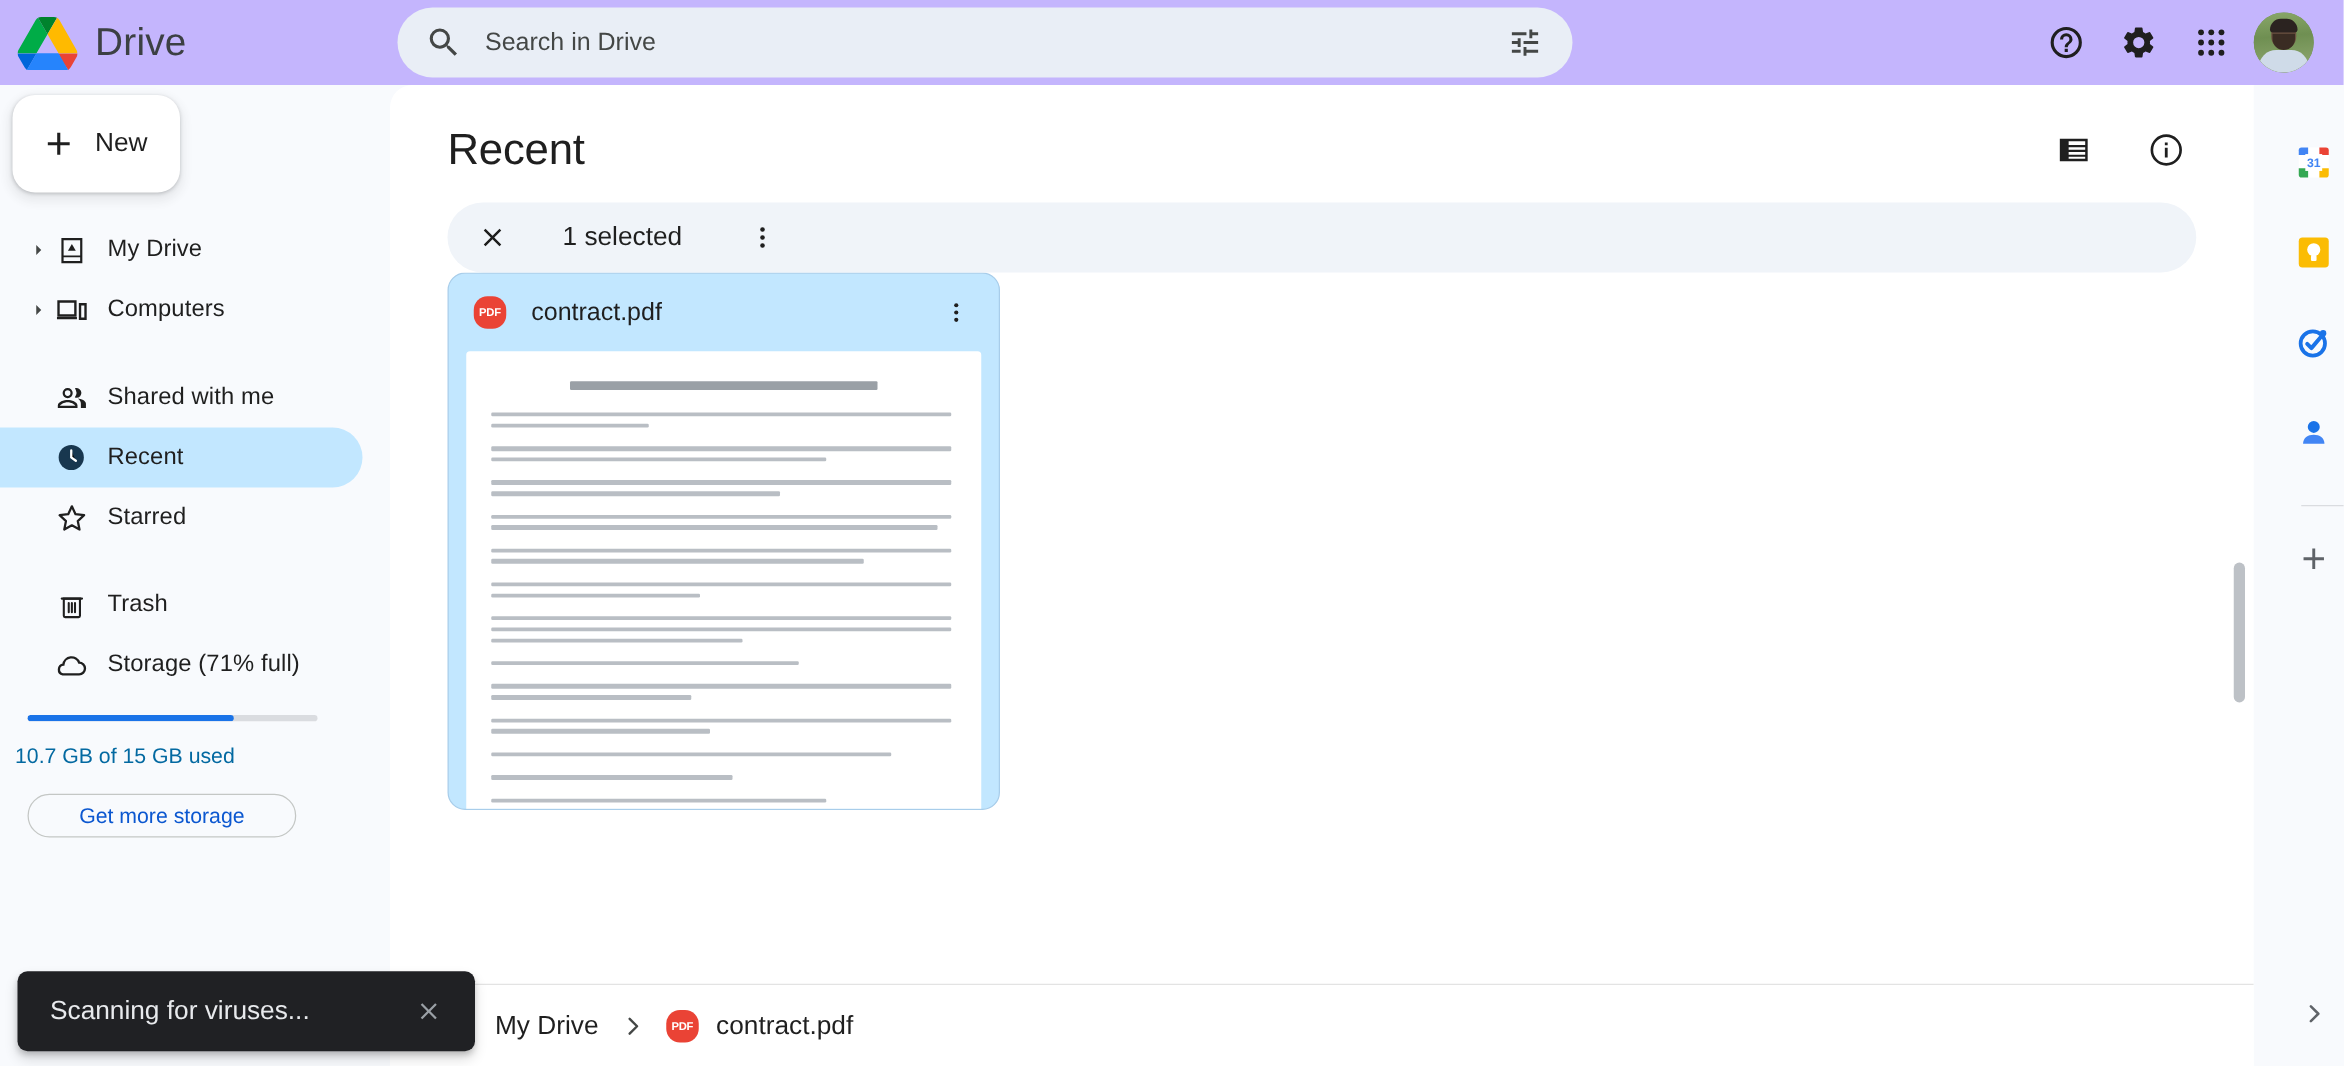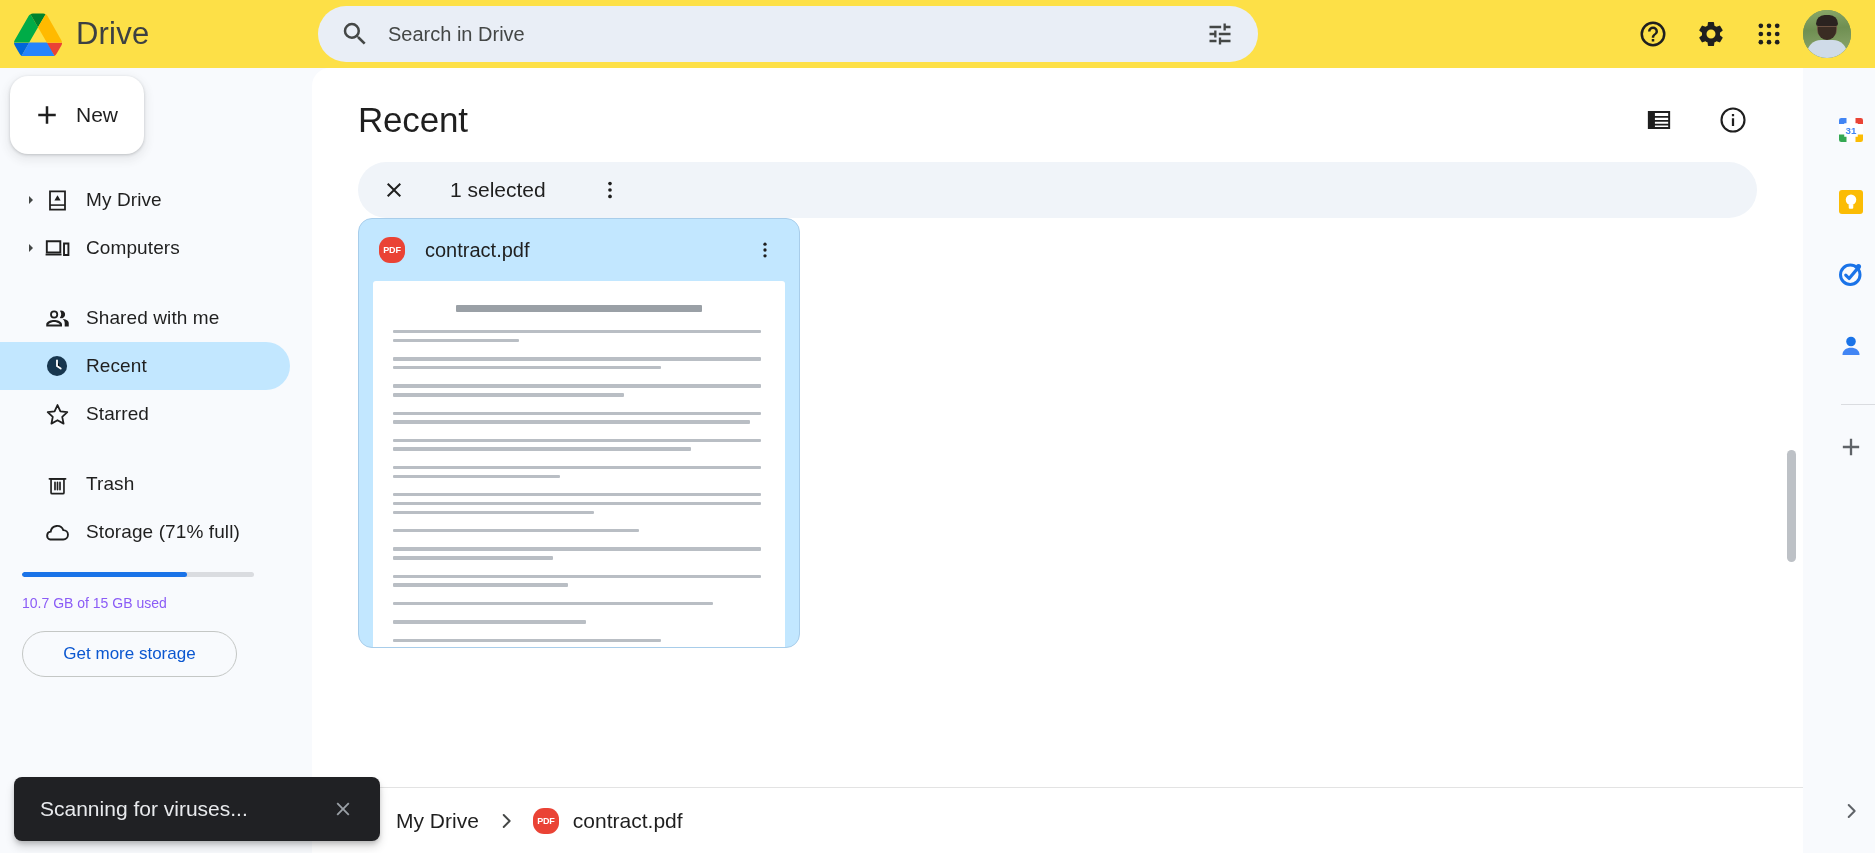--- a/index.html
+++ b/index.html
@@ -10,21 +10,21 @@
     background: #f8fafd;
     color: #1f1f1f;
     -webkit-font-smoothing: antialiased;
   }
   .app { position: relative; width: 1875px; height: 853px; display: flex; flex-direction: column; }
 
   
   .header {
     height: 68px; min-height: 68px;
     display: flex; align-items: center;
-    background: #fde047;
+    background: #c4b5fd;
     padding: 0 10px 0 0;
   }
   .brand { display: flex; align-items: center; width: 312px; padding-left: 14px; gap: 14px; }
   .drive-logo { width: 48px; height: 43px; flex: none; }
   .brand-title { font-size: 31px; color: #3c4043; letter-spacing: .2px; font-weight: 400; }
 
   .search-wrap { flex: 1; display: flex; align-items: center; max-width: 1128px; padding-left: 6px; }
   .searchbar {
     display: flex; align-items: center;
     background: #e9eef6;
@@ -87,25 +87,25 @@
   }
   .nav-item.active { background: #c2e7ff; }
   .nav-caret { width: 22px; display: flex; align-items: center; justify-content: center; flex: none; }
   .nav-caret svg { display:block; }
   .nav-ico { width: 30px; flex: none; display: flex; align-items: center; justify-content: center; margin-right: 14px; }
   .nav-label { font-size: 19px; color: #1f1f1f; letter-spacing: .1px; white-space: nowrap; }
   .nav-gap { height: 22px; }
 
   .storage-meter { margin: 16px 0 0 22px; width: 232px; height: 5px; border-radius: 3px; background: #dadce0; overflow: hidden; }
   .storage-fill { height: 100%; background: #1a73e8; border-radius: 3px; }
-  .storage-text { margin: 18px 0 0 22px; font-size: 14px; color: #8b5cf6; }
+  .storage-text { margin: 18px 0 0 12px; font-size: 17px; color: #0369a1; }
 
   .buy-storage {
     margin: 20px 0 0 22px;
-    width: 215px; height: 46px;
+    width: 215px; height: 35px;
     border: 1px solid #c4c7c5; border-radius: 24px;
     display: flex; align-items: center; justify-content: center;
     font-size: 17px; color: #0b57d0; cursor: pointer; background: transparent;
   }
 
   
   .main {
     flex: 1; min-width: 0;
     background: #fff;
     border-radius: 18px 0 0 0;

